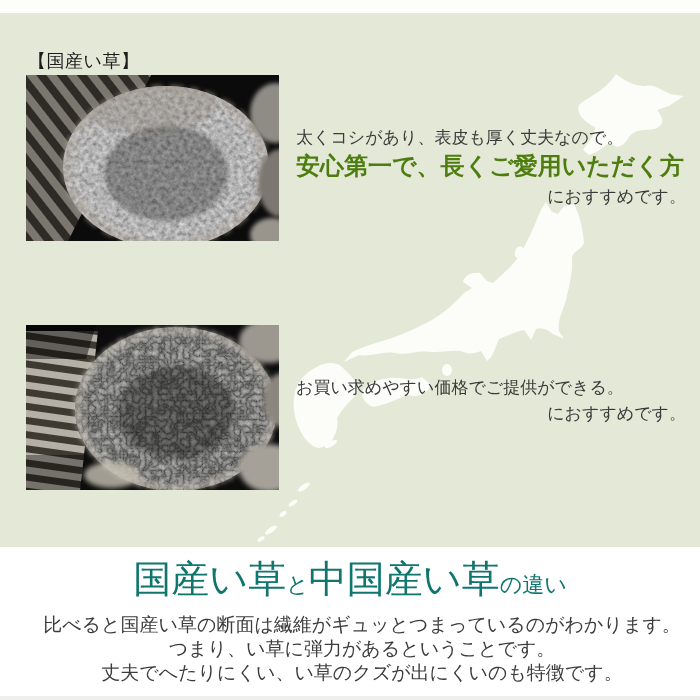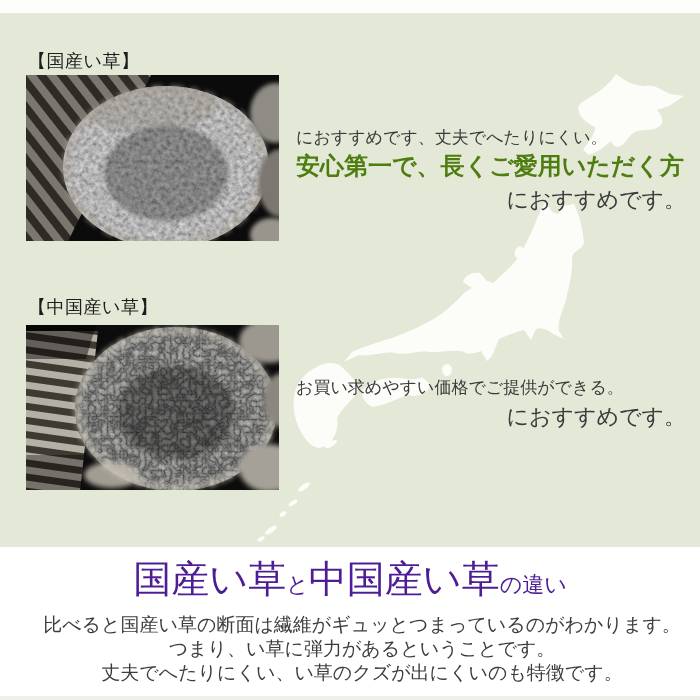--- a/index.html
+++ b/index.html
@@ -22,24 +22,24 @@
   .label-domestic{top:36px;}
   .label-chinese{top:282px;}
   .text-block{position:absolute;left:296px;width:390px;}
   .tb-domestic{top:114px;}
   .tb-chinese{top:364px;}
   .desc-line{font-size:17px;color:#3a3a3a;white-space:nowrap;line-height:1.25;}
   .highlight-line{
     font-size:24px;font-weight:bold;color:#4d7c0f;white-space:nowrap;
     line-height:1.2;margin-top:4px;letter-spacing:0px;
   }
-  .suffix-line{font-size:22px;color:#3a3a3a;text-align:right;margin-top:5px;line-height:1.25;}
+  .suffix-line{font-size:17px;color:#3a3a3a;text-align:right;margin-top:5px;line-height:1.25;}
   .bottom-panel{position:absolute;left:0;top:547px;width:700px;height:153px;background:#ffffff;}
   .cmp-title{
-    position:absolute;left:0;top:12px;width:700px;text-align:center;color:#4c1d95;
+    position:absolute;left:0;top:12px;width:700px;text-align:center;color:#0f766e;
     white-space:nowrap;line-height:1.1;
   }
   .cmp-title .big{font-size:38px;}
   .cmp-title .small{font-size:22px;}
   .cmp-body{
     position:absolute;left:12px;top:65px;width:700px;text-align:center;
     font-size:19px;line-height:24px;color:#3c3c3c;
   }
   .cmp-body span{display:block;white-space:nowrap;}
   .bottom-edge{position:absolute;left:0;top:696px;width:700px;height:4px;background:#efefec;}
@@ -122,26 +122,25 @@
           <ellipse cx="120" cy="30" rx="70" ry="26" fill="#8a8378" opacity="0.35" filter="url(#soft1)"></ellipse>
         </g>
         <ellipse cx="140" cy="92" rx="100" ry="78" fill="none" stroke="#a89f92" stroke-width="9" opacity="0.5" stroke-dasharray="14 6 9 5 12 7" filter="url(#soft1)"></ellipse>
         <ellipse cx="250" cy="38" rx="26" ry="30" fill="#8f8c86" filter="url(#soft1)"></ellipse>
         <ellipse cx="254" cy="108" rx="22" ry="34" fill="#7b7771" filter="url(#soft1)"></ellipse>
         <ellipse cx="246" cy="160" rx="22" ry="17" fill="#99958d" filter="url(#soft1)"></ellipse>
       </svg>
     </div>
 
     <div class="text-block tb-domestic">
-      <div class="desc-line">におすすめです、丈夫でへたりにくい。</div>
+      <div class="desc-line">太くコシがあり、表皮も厚く丈夫なので。</div>
       <div class="highlight-line">安心第一で、長くご愛用いただく方</div>
       <div class="suffix-line">におすすめです。</div>
     </div>
 
-    <div class="sample-label label-chinese">【中国産い草】</div>
 
     <div class="sem-image img-chinese">
       <svg width="253" height="165" viewBox="0 0 253 165" xmlns="http://www.w3.org/2000/svg" aria-hidden="true">
         <defs>
           <pattern id="ridges2" width="14" height="14" patternUnits="userSpaceOnUse" patternTransform="rotate(8)">
             <rect width="14" height="14" fill="#474239"></rect>
             <rect width="14" height="7" fill="#d2cdc1"></rect>
           </pattern>
           <filter id="noiseSparse" x="0" y="0" width="100%" height="100%">
             <feTurbulence type="turbulence" baseFrequency="0.16" numOctaves="3" seed="13" stitchTiles="stitch"></feTurbulence>

